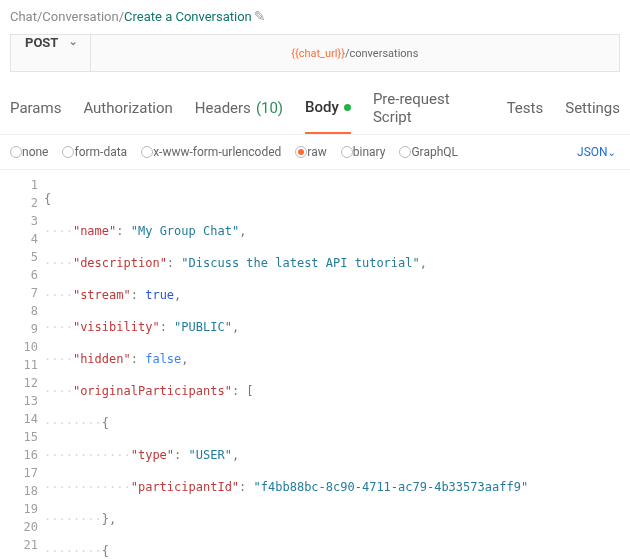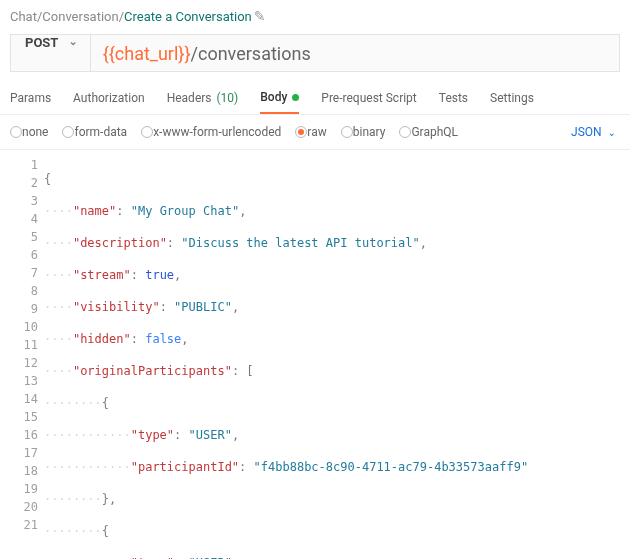--- a/index.html
+++ b/index.html
@@ -36,48 +36,48 @@
     gap: 10px;
     padding: 0 12px 0 14px;
     height: 100%;
     border-right: 1px solid #e3e3e3;
     font-weight: 700;
     color: #444;
     font-size: 13px;
     cursor: pointer;
   }
   .method .chev { color:#888; font-size:11px;}
-  .url-field { padding: 0 12px; font-size: 18px; color:#666; flex:1;}
+  .url-field { padding: 0 12px; font-size: 11px; color:#666; flex:1;text-align:center;}
   .url-field .var { color: #ff6c37; }
   .tabs {
     display: flex;
     gap: 22px;
     padding: 0 10px 0 10px;
-    font-size: 12px;
+    font-size: 15px;
     color:#666;
     border-bottom: 0;
   }
   .tab { padding: 4px 0 8px 0; cursor:pointer; display:flex; align-items:center; gap:5px;}
   .tab .count { color:#2e8b57; }
   .tab.active { color:#333; font-weight:500; border-bottom:2px solid #ff6c37;}
   .dot-green { width:7px; height:7px; border-radius:50%; background:#25b04a; display:inline-block;}
   .body-types {
     display:flex;
     align-items:center;
     gap:14px;
     padding: 10px 10px 10px 10px;
     font-size:12px;
     color:#666;
     border-top:1px solid #eee;
     border-bottom:1px solid #eee;
   }
   .radio-wrap { display:flex; align-items:center; cursor:pointer;}
   .radio { width:12px; height:12px; border:1px solid #bbb; border-radius:50%; background:#fff; display:inline-flex; align-items:center; justify-content:center;}
   .radio.sel::after { content:""; width:6px; height:6px; border-radius:50%; background:#ff6c37; display:block;}
-  .format-drop { margin-left:auto; color:#1a6edb; display:flex; align-items:center; gap:6px; cursor:pointer; font-size:12px; padding-right:4px;}
+  .format-drop { margin-left:auto; color:#1a6edb; display:flex; align-items:center; cursor:pointer; font-size:12px; padding-right:4px;}
   .format-drop .chev{ color:#1a6edb; font-size:10px;}
   .editor {
     display:flex;
     font-family: Consolas, Menlo, Monaco, monospace;
     font-size:12px;
     padding-top:6px;
   }
   .gutter {
     text-align:right;
     color:#a0a0a0;

